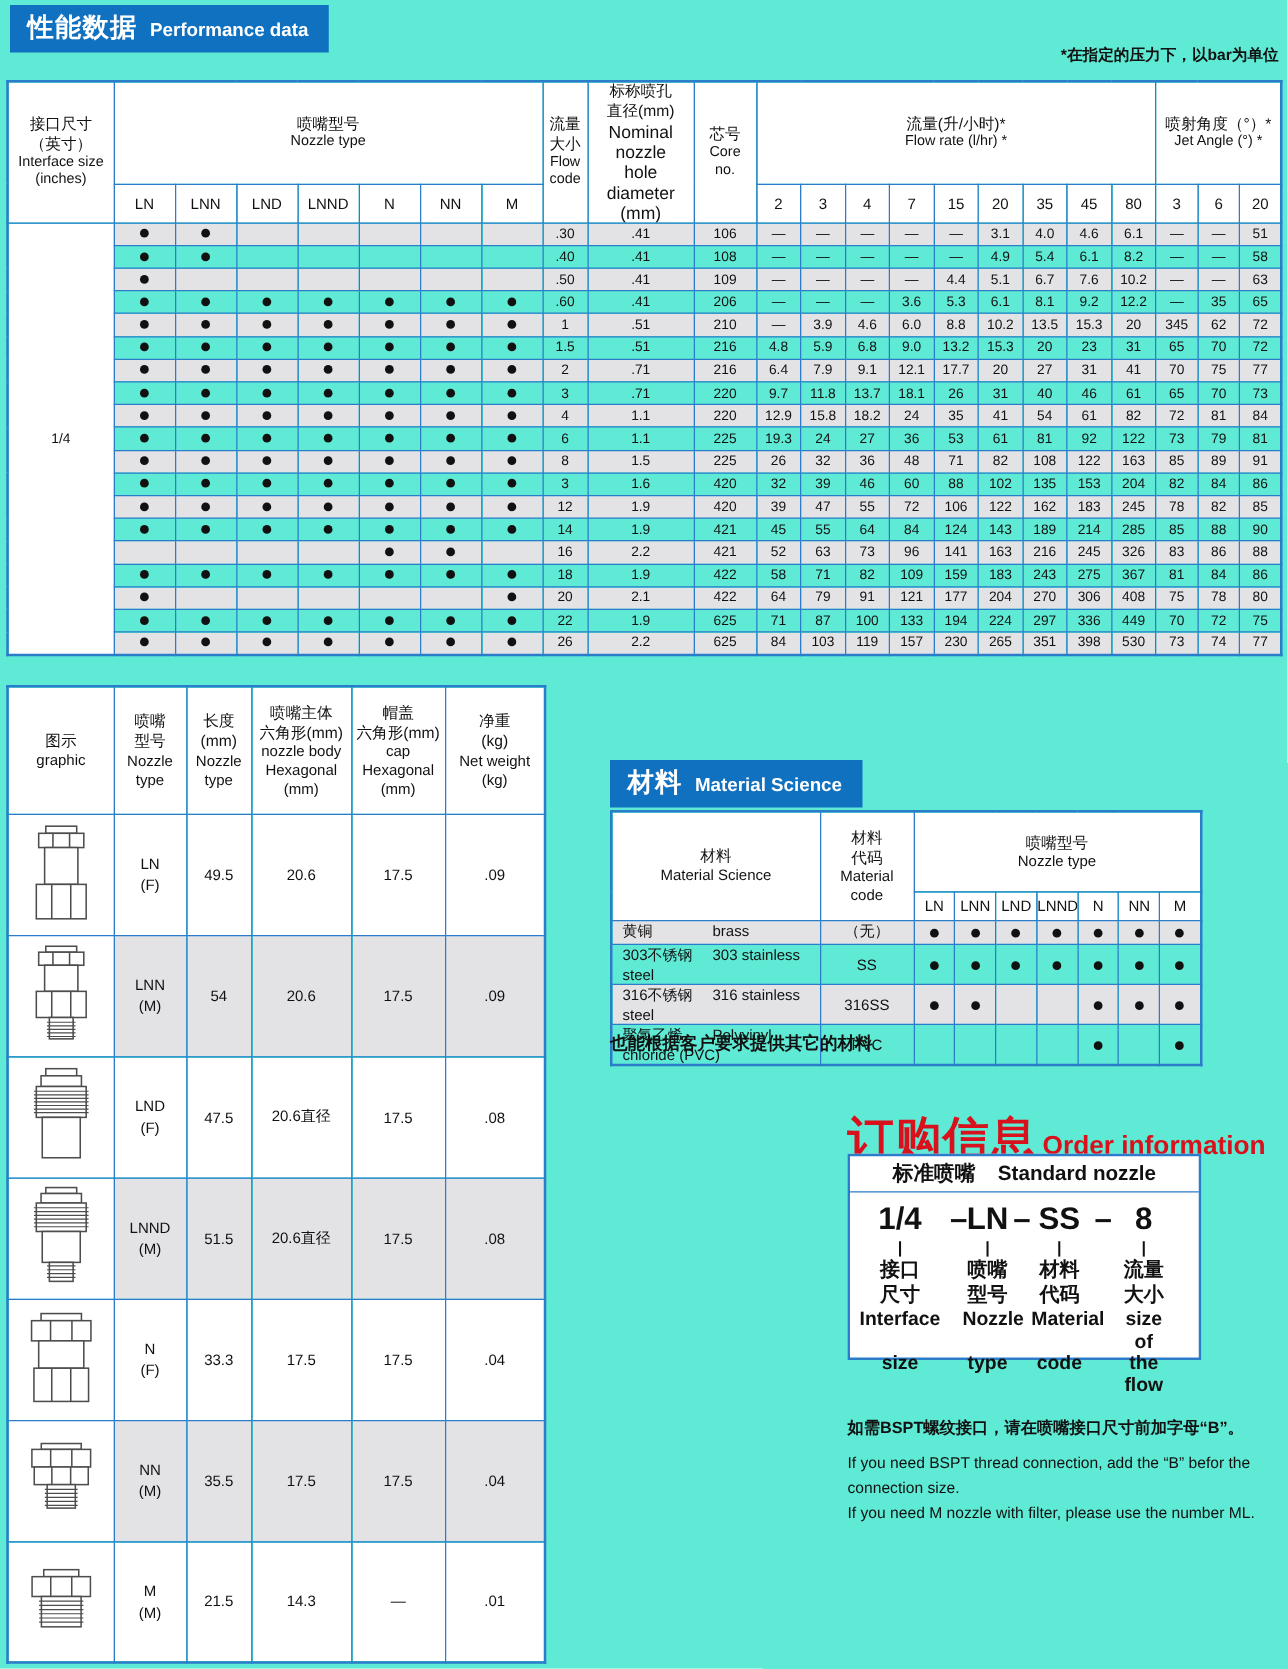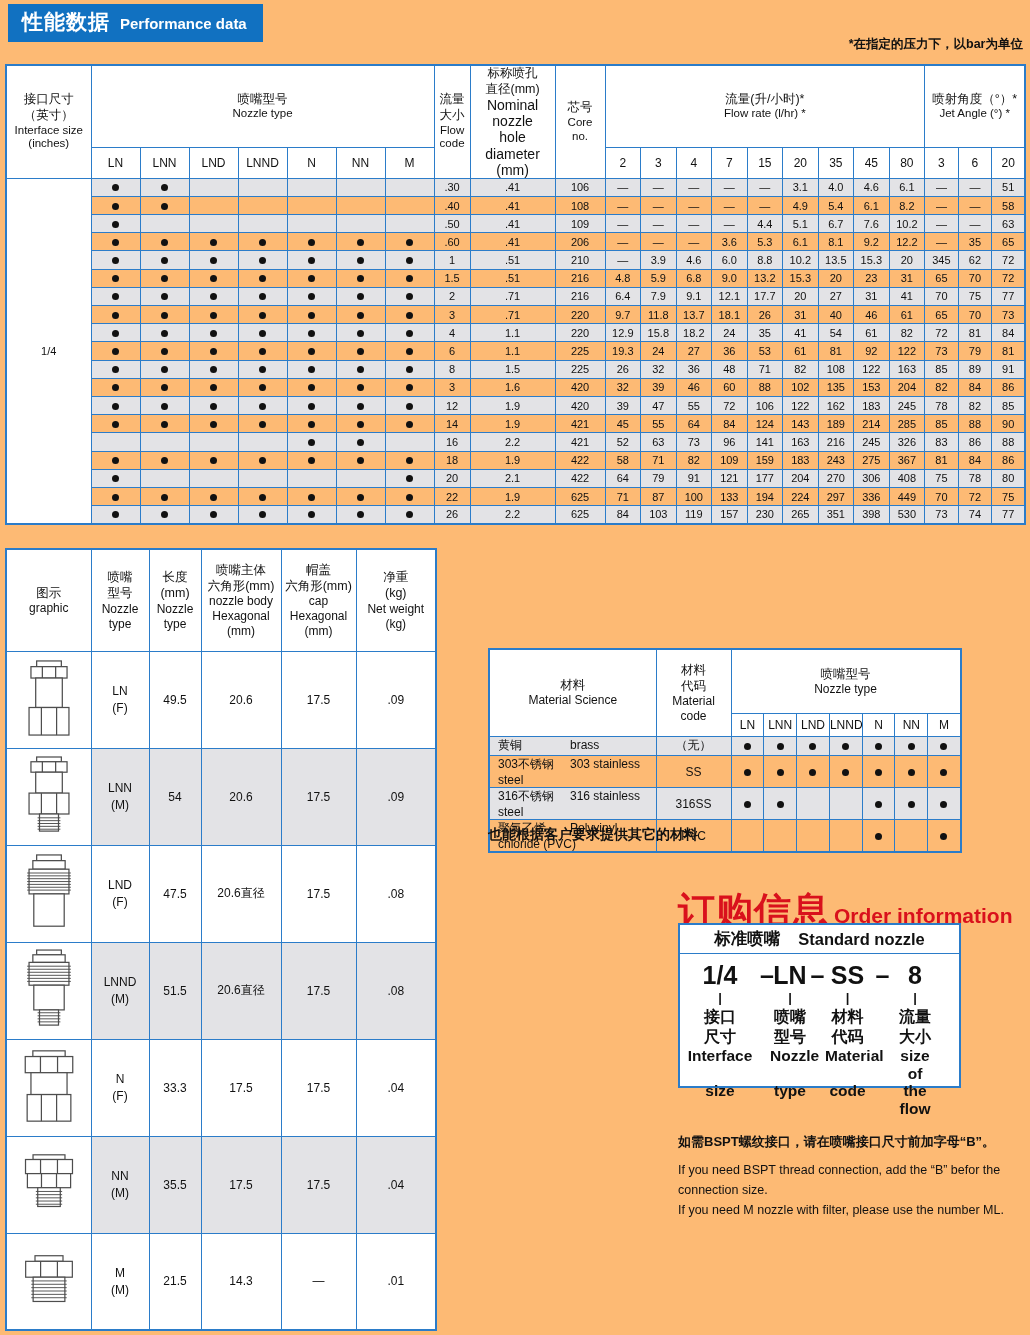--- a/index.html
+++ b/index.html
@@ -1,18 +1,18 @@
 <!DOCTYPE html>
 <html><head>
 <meta charset="utf-8">
 <style>
   * { margin:0; padding:0; box-sizing:border-box; }
   html,body { background:#fff; }
   body { font-family:"Liberation Sans","DejaVu Sans",sans-serif; color:#111; }
-  .page { position:relative; width:1030px; height:1335px; background:#fdba74; overflow:hidden; }
+  .page { position:relative; width:1030px; height:1335px; background:#5eead4; overflow:hidden; }
 
   
   .banner { position:absolute; background:#1171c1; color:#fff; padding:4px 16px 6px 14px; white-space:nowrap; }
   .banner .zh { font-size:21px; font-weight:bold; letter-spacing:1px; }
   .banner .en { font-size:15px; font-weight:bold; margin-left:10px; }
   #perf-banner { left:8px; top:4px; }
   #mat-banner  { left:488px; top:608px; }
 
   .pressure-note { position:absolute; right:7px; top:36px; font-size:12.5px; font-weight:bold; }
 
@@ -837,20 +837,23 @@
             <div class="t2">(M)</div>
           </td>
           <td>21.5</td>
           <td>14.3</td>
           <td>—</td>
           <td>.01</td>
         </tr>
       </tbody>
   </table>
 
+  <div class="banner" id="mat-banner">
+    <span class="zh">材料</span><span class="en">Material Science</span>
+  </div>
 
   <table id="mat-table" class="frame">
     <colgroup>
       <col style="width:167px">
         <col style="width:75px">
         <col span="7" style="width:32.8px">
     </colgroup>
     <thead>
       <tr class="h1">
         <th rowspan="2">

